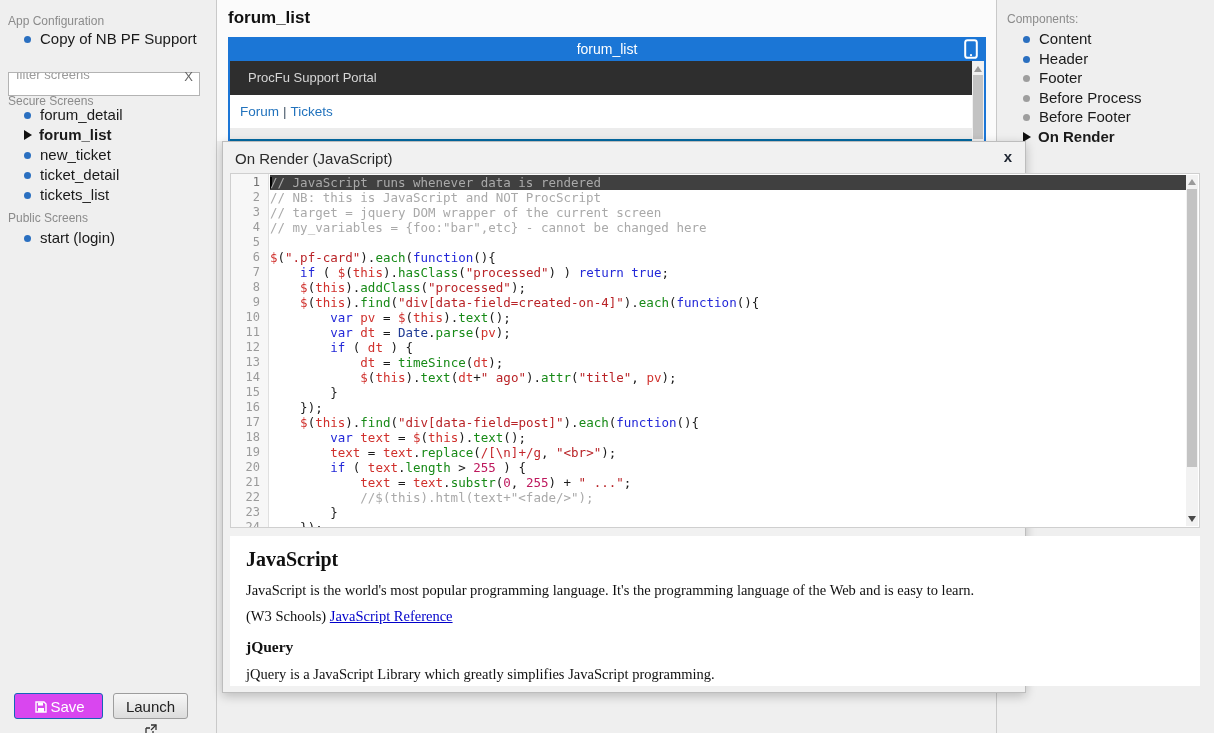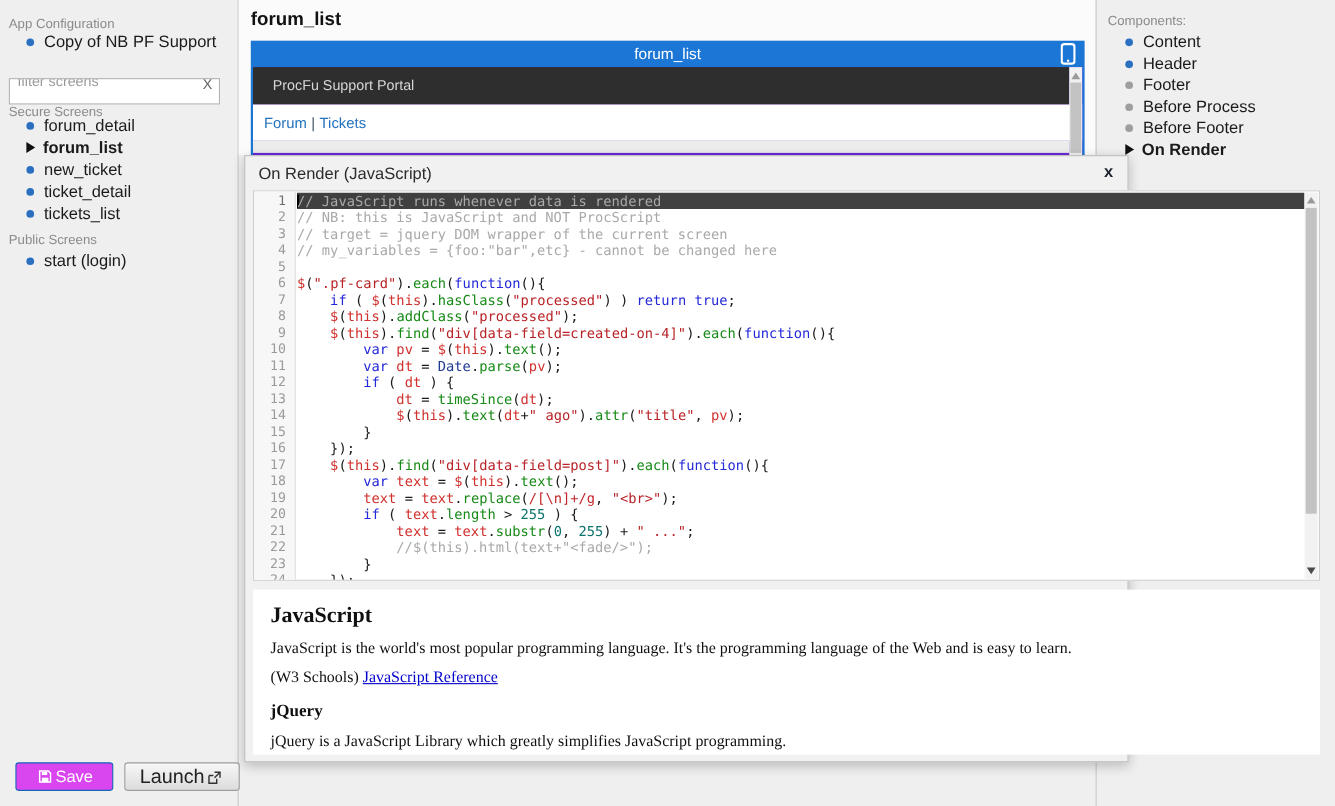--- a/index.html
+++ b/index.html
@@ -29,31 +29,31 @@
     margin-right:9px;vertical-align:1px}
   .dot.gray{background:#9e9e9e}
   .arrow{display:inline-block;width:0;height:0;border-left:8px solid #111;
     border-top:5px solid transparent;border-bottom:5px solid transparent;margin-right:7px}
   .btn{display:block;box-sizing:border-box;border-radius:3px;cursor:pointer;text-align:center;
     font-family:"Liberation Sans",sans-serif}
   .btn-add{position:absolute;left:14px;top:661px;width:186px;height:24px;background:#47a347;
     border:1px solid #3d8b3d;color:#e7f5d2;font-size:15px;line-height:21px}
   .btn-save{position:absolute;left:14px;top:693px;width:89px;height:26px;background:#d946ef;
     border:1px solid #1565b8;color:#fff;font-size:15px;line-height:23px}
-  .btn-launch{position:absolute;left:113px;top:693px;width:105px;height:26px;
+  .btn-launch{position:absolute;left:113px;top:693px;width:75px;height:26px;
     background:linear-gradient(#f7f7f7,#dcdcdc);border:1px solid #9d9d9d;color:#222;
-    font-size:18px;line-height:23px}
+    font-size:15px;line-height:23px}
   .btn svg{vertical-align:-1px;margin:0 3px}
   
   .canvas{position:absolute;left:217px;top:0;width:779px;height:141px;background:#fbfbfb;}
   .screen-title{position:absolute;left:11px;top:8px;font-size:17px;font-weight:bold;color:#111}
   .preview{position:absolute;left:11px;top:37px;width:758px;height:104px;background:#1b76d6;}
   .pv-titlebar{height:24px;line-height:24px;color:#fff;font-size:14px;text-align:center;position:relative}
   .pv-phone{position:absolute;right:8px;top:2px;cursor:pointer}
-  .pv-body{margin:0 2px;background:#6d28d9;height:90px;position:relative;overflow:hidden}
+  .pv-body{margin:0 2px;background:#0369a1;height:90px;position:relative;overflow:hidden}
   .pv-dark{height:34px;line-height:34px;background:#2e2e2e;color:#d6d6d6;font-size:13px;
     padding-left:18px;margin-right:12px}
   .pv-links{height:33px;line-height:33px;padding-left:10px;font-size:13.5px;background:#fff}
   .pv-links a{color:#2273bd;text-decoration:none;cursor:pointer}
   .pv-sep{color:#456;padding:0 4px}
   .pv-rest{height:11px;background:#ececec;margin-right:12px}
   .pv-scroll{position:absolute;right:0;top:0;bottom:0;width:12px;background:#f1f1f1}
   .pv-scroll .sb-up{top:2px}
   .pv-thumb{position:absolute;left:1px;right:1px;top:14px;height:64px;background:#c3c3c3}
   
@@ -81,21 +81,21 @@
   .cline{height:15px;line-height:15px;font-family:"DejaVu Sans Mono",monospace;font-size:12.5px;
     white-space:pre;color:#1a1a1a}
   .cline.active{background:#404040}
   .caret{display:inline-block;width:2px;height:12px;background:#000;vertical-align:-2px;margin-right:-2px}
   .tk-c{color:#a9a9a9}
   .tk-k{color:#2328d8}
   .tk-s{color:#b92327}
   .tk-v{color:#d0312d}
   .tk-f{color:#178a17}
   .tk-b{color:#1f3a93}
-  .tk-n{color:#0f766e}
+  .tk-n{color:#be185d}
   .tk-r{color:#c5262b}
   .tk-p{color:#1a1a1a}
   
   .esb{position:absolute;right:1px;top:1px;bottom:1px;width:12px;background:#f2f2f2}
   .sb-up,.sb-dn{position:absolute;left:0;width:12px;height:12px;cursor:pointer}
   .sb-up{top:1px}.sb-dn{bottom:1px}
   .sb-up:before{content:"";position:absolute;left:2px;top:3px;border-left:4px solid transparent;
     border-right:4px solid transparent;border-bottom:6px solid #9a9a9a}
   .sb-dn:before{content:"";position:absolute;left:2px;top:3px;border-left:4px solid transparent;
     border-right:4px solid transparent;border-top:6px solid #4a4a4a}

